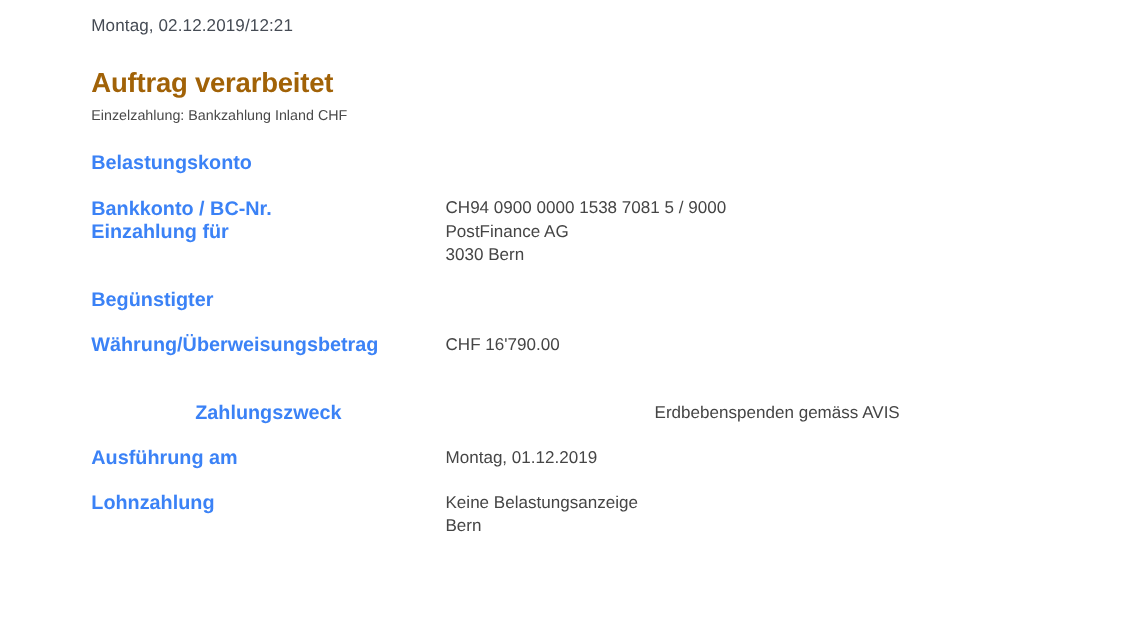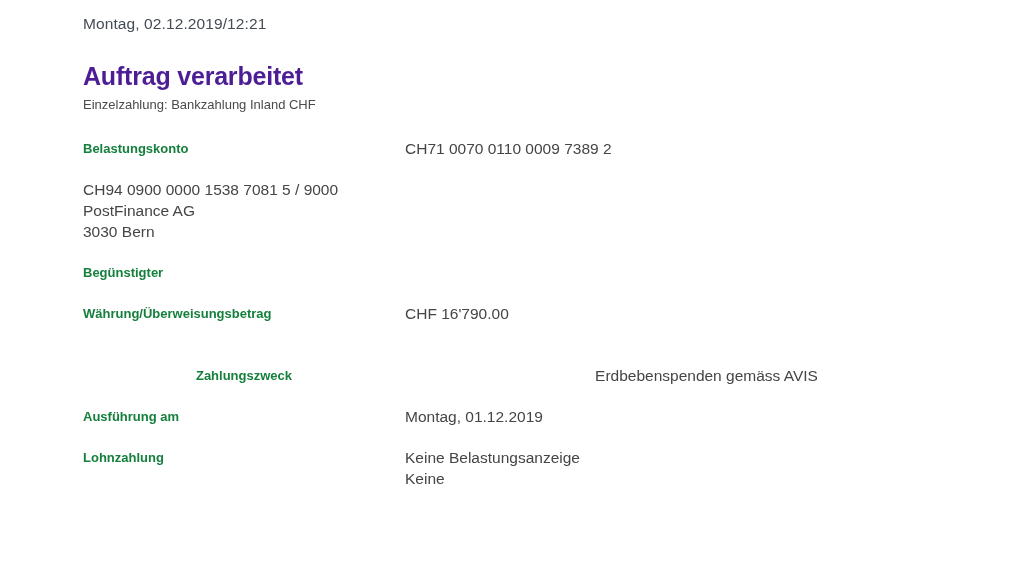--- a/index.html
+++ b/index.html
@@ -19,21 +19,21 @@
     font-size: 15.5px;
     line-height: 21px;
     color: #454b54;
     letter-spacing: 0.1px;
   }
   .title {
     margin-top: 27px;
     font-size: 25px;
     line-height: 30px;
     font-weight: 700;
-    color: #4c1d95;
+    color: #a16207;
     letter-spacing: -0.2px;
   }
   .subtitle {
     margin-top: 3px;
     font-size: 13px;
     line-height: 21px;
     color: #4a4a4a;
   }
   .fields {
     margin-top: 23px;
@@ -44,24 +44,24 @@
   }
   .field-row.gap-large {
     margin-top: 41px;
     text-align: center;
   }
   .field-labels {
     width: 322px;
     flex: 0 0 322px;
   }
   .field-label {
-    font-size: 13px;
+    font-size: 18px;
     line-height: 21px;
     font-weight: 700;
-    color: #15803d;
+    color: #3b82f6;
   }
   .field-values {
     flex: 1;
   }
   .field-value {
     font-size: 15.5px;
     line-height: 21px;
     color: #454545;
   }
 </style>
@@ -73,25 +73,26 @@
 
   <h1 class="title">Auftrag verarbeitet</h1>
 
   <div class="subtitle">Einzelzahlung: Bankzahlung Inland CHF</div>
 
   <div class="fields">
       <div class="field-row">
         <div class="field-labels">
           <div class="field-label">Belastungskonto</div>
         </div>
-        <div class="field-values">
-          <div class="field-value">CH71 0070 0110 0009 7389 2</div>
-        </div>
       </div>
       <div class="field-row">
+        <div class="field-labels">
+          <div class="field-label">Bankkonto / BC-Nr.</div>
+          <div class="field-label">Einzahlung für</div>
+        </div>
         <div class="field-values">
           <div class="field-value">CH94 0900 0000 1538 7081 5 / 9000</div>
           <div class="field-value">PostFinance AG</div>
           <div class="field-value">3030 Bern</div>
         </div>
       </div>
       <div class="field-row">
         <div class="field-labels">
           <div class="field-label">Begünstigter</div>
         </div>
@@ -119,17 +120,17 @@
         <div class="field-values">
           <div class="field-value">Montag, 01.12.2019</div>
         </div>
       </div>
       <div class="field-row">
         <div class="field-labels">
           <div class="field-label">Lohnzahlung</div>
         </div>
         <div class="field-values">
           <div class="field-value">Keine Belastungsanzeige</div>
-          <div class="field-value">Keine</div>
+          <div class="field-value">Bern</div>
         </div>
       </div>
     </div>
 </div>
 
 </body></html>

